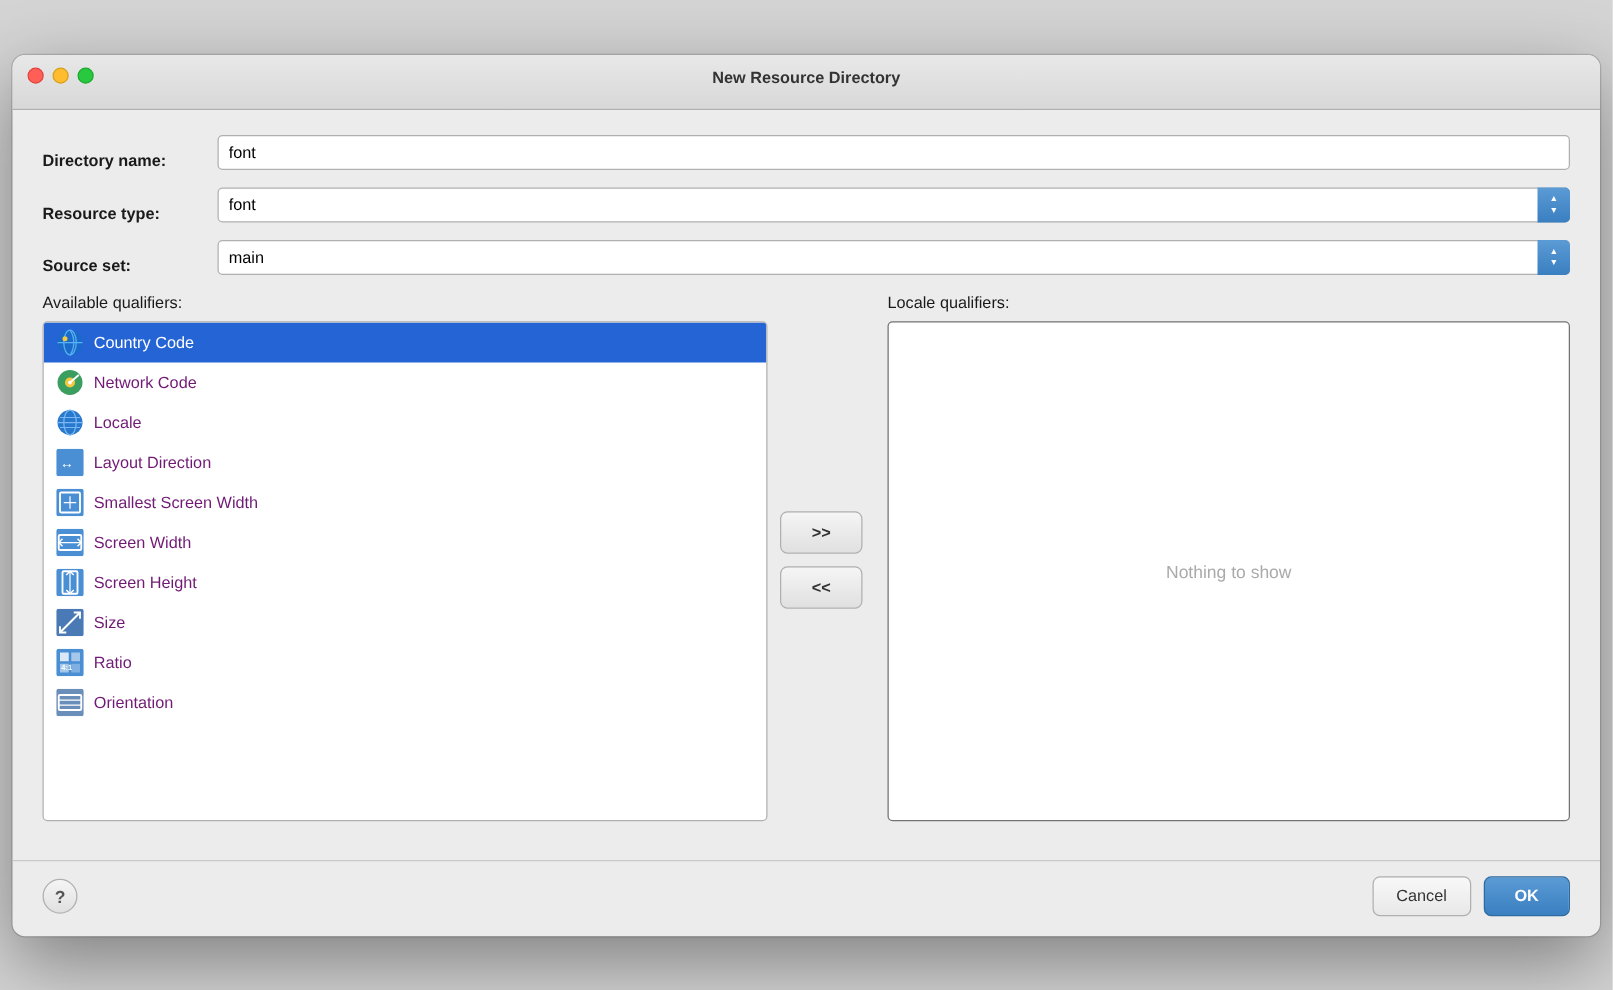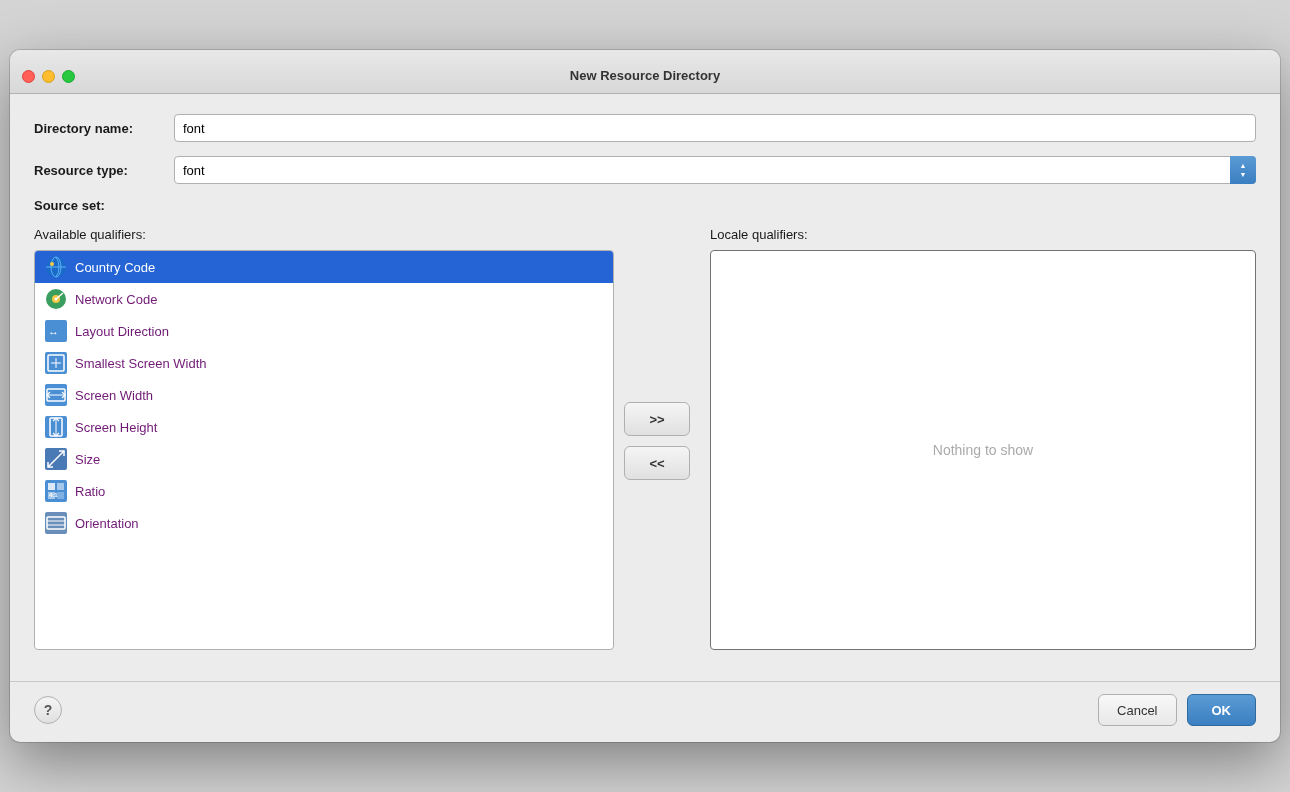--- a/index.html
+++ b/index.html
@@ -19,21 +19,21 @@
       background: #ececec;
       border-radius: 10px;
       box-shadow: 0 20px 60px rgba(0,0,0,0.4), 0 0 0 1px rgba(0,0,0,0.15);
       overflow: hidden;
     }
     .title-bar {
       background: linear-gradient(to bottom, #e8e8e8, #d8d8d8);
       border-bottom: 1px solid #b0b0b0;
       padding: 10px 16px;
       display: flex;
-      align-items: flex-end;
+      align-items: flex-start;
       justify-content: center;
       position: relative;
       height: 44px;
     }
     .title-bar-buttons {
       position: absolute;
       left: 12px;
       display: flex;
       gap: 7px;
       align-items: center;
@@ -54,21 +54,21 @@
     .title-text {
       font-size: 13px;
       font-weight: 600;
       color: #333;
     }
     .dialog-body {
       padding: 20px 24px 16px;
     }
     .form-row {
       display: flex;
-      align-items: center;
+      align-items: flex-end;
       margin-bottom: 14px;
     }
     .form-label {
       width: 140px;
       font-weight: 600;
       color: #1a1a1a;
       flex-shrink: 0;
       font-size: 13px;
     }
     .form-input {
@@ -289,20 +289,28 @@
           <option>layout</option>
           <option>values</option>
           <option>mipmap</option>
         </select>
         <div class="select-arrow"></div>
       </div>
     </div>
 
     <div class="form-row">
       <label class="form-label">Source set:</label>
+      <div class="form-select-wrapper">
+        <select class="form-select">
+          <option value="main">main</option>
+          <option>test</option>
+          <option>androidTest</option>
+        </select>
+        <div class="select-arrow"></div>
+      </div>
     </div>
 
     <div class="qualifiers-section">
 
       <div class="qualifiers-left">
         <div class="section-label">Available qualifiers:</div>
         <div class="qualifier-list">
 
           <div class="qualifier-item selected">
             <div class="qualifier-icon">
@@ -322,20 +330,32 @@
               <svg width="22" height="22" viewBox="0 0 22 22">
                 <circle cx="11" cy="11" r="10" fill="#3a9e5f"></circle>
                 <circle cx="11" cy="11" r="4" fill="#f5c842"></circle>
                 <path d="M11 11 L18 5" stroke="white" stroke-width="1.5"></path>
                 <circle cx="11" cy="11" r="1.5" fill="white"></circle>
               </svg>
             </div>
             <span>Network Code</span>
           </div>
 
+          <div class="qualifier-item">
+            <div class="qualifier-icon">
+              <svg width="22" height="22" viewBox="0 0 22 22">
+                <circle cx="11" cy="11" r="10" fill="#2878cc"></circle>
+                <ellipse cx="11" cy="11" rx="5" ry="10" fill="none" stroke="#7ab8f5" stroke-width="1"></ellipse>
+                <line x1="1" y1="11" x2="21" y2="11" stroke="#7ab8f5" stroke-width="1"></line>
+                <line x1="3" y1="7" x2="19" y2="7" stroke="#7ab8f5" stroke-width="0.8"></line>
+                <line x1="3" y1="15" x2="19" y2="15" stroke="#7ab8f5" stroke-width="0.8"></line>
+              </svg>
+            </div>
+            <span>Locale</span>
+          </div>
 
           <div class="qualifier-item">
             <div class="qualifier-icon">
               <svg width="22" height="22" viewBox="0 0 22 22">
                 <rect width="22" height="22" rx="2" fill="#4a8ed4"></rect>
                 <text x="3" y="15" fill="white" font-size="11" font-weight="bold">↔</text>
               </svg>
             </div>
             <span>Layout Direction</span>
           </div>

